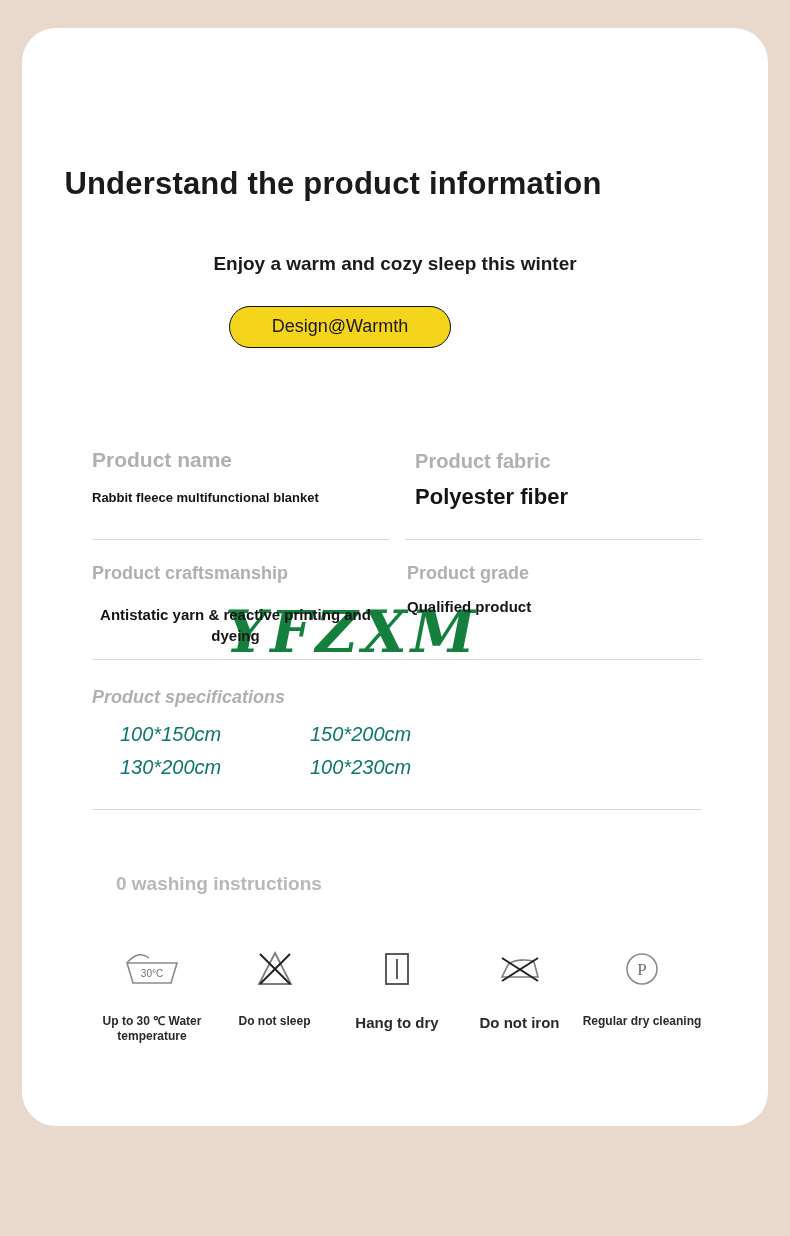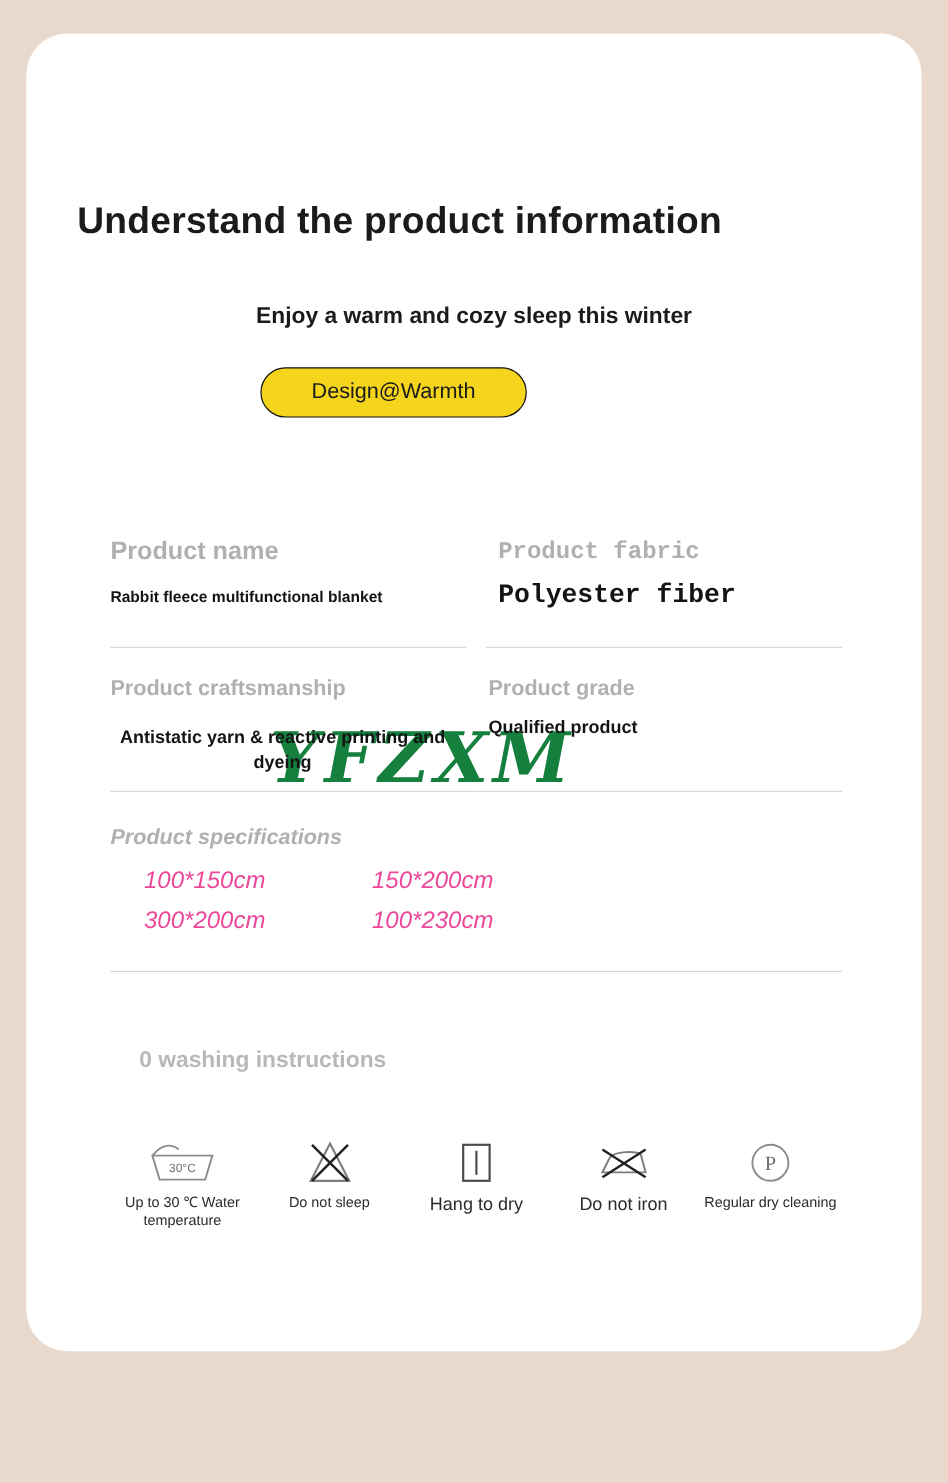--- a/index.html
+++ b/index.html
@@ -53,21 +53,21 @@
     left: 0;
     top: 225px;
     width: 746px;
     text-align: center;
     font-size: 19px;
     font-weight: 700;
     color: #1b1b1b;
   }
   .badge-wrap {
     position: absolute;
-    left: 0;
+    left: 12px;
     top: 278px;
     width: 612px;
     text-align: center;
   }
   .badge {
     display: inline-block;
     background: #f5d41c;
     border: 1px solid #111111;
     border-radius: 22px;
     padding: 10px 42px;
@@ -104,42 +104,42 @@
     font-weight: 700;
     line-height: 1.35;
   }
 
   .row1 { height: 120px; gap: 16px; }
   .row1 .field.left .flabel { font-size: 21px; }
   .row1 .field.left .fvalue { font-size: 13px; margin-top: 16px; }
   .row1 .field.right .flabel { font-size: 20px; }
   .row1 .field.right .fvalue { font-size: 22px; margin-top: 8px; }
   .row1 .field.left { padding-top: 26px; }
-  .row1 .field.right { padding-top: 28px; font-family: Liberation Mono, monospace; }
+  .row1 .field.right { padding-top: 28px; }
 
   .row2 { height: 120px; }
   .row2 .field { padding-top: 22px; }
   .row2 .field.left .flabel { font-size: 18px; }
   .row2 .field.left .fvalue { font-size: 15px; margin-top: 20px; text-align: center; padding: 0 6px; }
   .row2 .field.right .flabel { font-size: 18px; }
   .row2 .field.right .fvalue { font-size: 15px; margin-top: 12px; }
 
   .row3 { height: 150px; }
   .row3 .field.full { padding-top: 26px; }
   .row3 .flabel { font-size: 18px; }
   .specs {
     margin-top: 14px;
     display: grid;
     grid-template-columns: 190px 1fr;
     row-gap: 10px;
     padding-left: 28px;
   }
   .spec {
     font-size: 20px;
-    color: #ec4899;
+    color: #0f766e;
     font-weight: 400;
   }
 
   .wash-head {
     position: absolute;
     left: 94px;
     top: 845px;
     font-size: 19px;
     font-weight: 700;
     color: #b8b8b8;
@@ -156,23 +156,23 @@
     width: 120px;
     text-align: center;
   }
   .icon-art {
     height: 52px;
     display: flex;
     align-items: center;
     justify-content: center;
   }
   .icon-cap {
-    margin-top: 0;
+    margin-top: 19px;
     font-size: 12px;
-    font-weight: 400;
+    font-weight: 700;
     color: #2a2a2a;
     line-height: 1.25;
   }
   .icon-cap.big { font-size: 15px; }
 </style>
 </head>
 <body>
 
 <div class="page">
 
@@ -208,21 +208,21 @@
         <div class="fvalue">Qualified product</div>
       </div>
     </div>
 
     <div class="field-row row3">
       <div class="field full">
         <div class="flabel">Product specifications</div>
         <div class="specs">
           <div class="spec">100*150cm</div>
           <div class="spec">150*200cm</div>
-          <div class="spec">300*200cm</div>
+          <div class="spec">130*200cm</div>
           <div class="spec">100*230cm</div>
         </div>
       </div>
     </div>
 
   </div>
 
   <div class="wash-head">0 washing instructions</div>
 
   <div class="icons">

